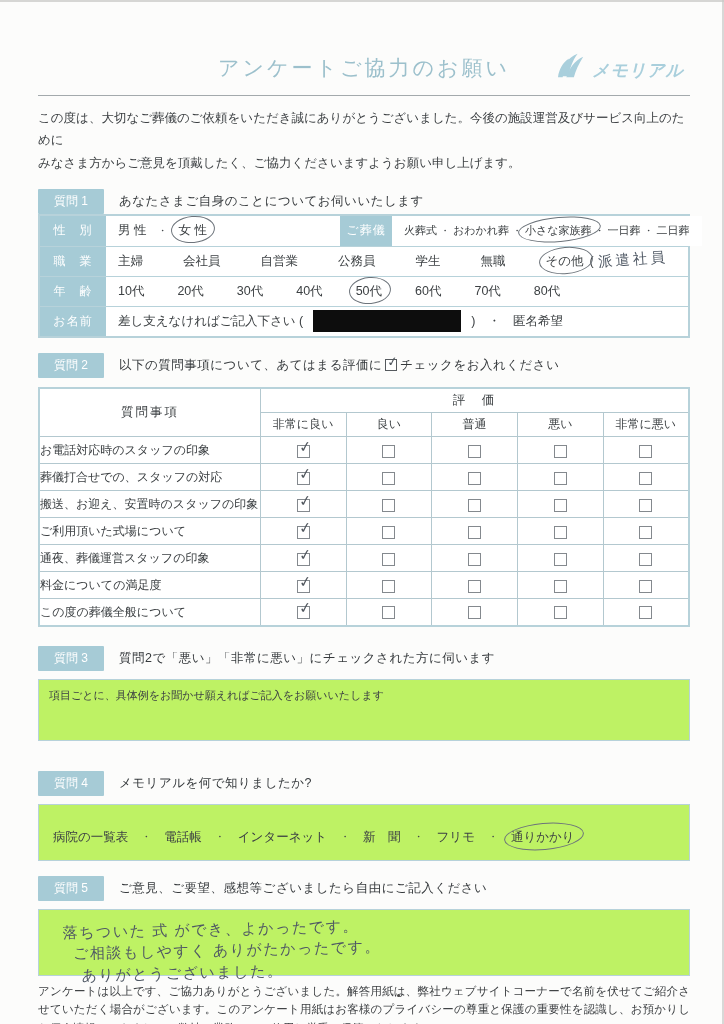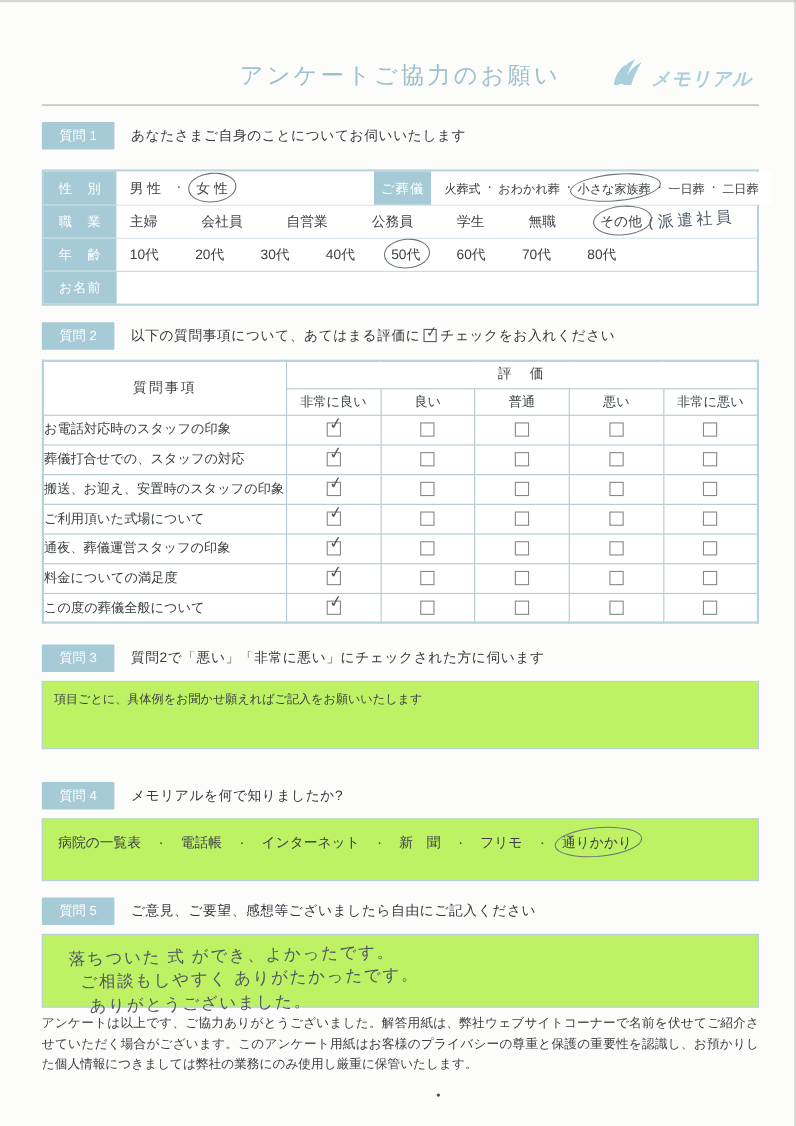--- a/index.html
+++ b/index.html
@@ -19,21 +19,21 @@
 
   .intro { margin-top:11px; font-size:12.5px; line-height:1.78; color:#3b3f42; }
 
   
   .section-head { display:flex; align-items:center; gap:15px; }
   .badge { background:var(--accent,#a6cbd6); color:#fff; font-size:12px; width:66px; padding:4px 0; text-align:center; flex:none; border-radius:1px; }
   .section-title { font-size:12.5px; color:#35393c; letter-spacing:.5px; }
 
   
   .q1-head { margin-top:15px; }
-  .q1-table { margin-top:18px; border:2px solid var(--border,#b7d2da); background:#fff; }
+  .q1-table { margin-top:0; border:2px solid var(--border,#b7d2da); background:#fff; }
   .q1-row { display:flex; align-items:stretch; height:30px; border-top:1px solid var(--border,#b7d2da); }
   .q1-row:first-child { border-top:none; }
   .q1-label { width:66px; flex:none; background:var(--accent,#a6cbd6); color:#fff; font-size:12px; display:flex; align-items:center; justify-content:center; letter-spacing:1px; }
   .q1-cell { display:flex; align-items:center; padding:0 12px; font-size:12.5px; background:#fff; flex:1; }
   .gender-cell { flex:none; width:234px;text-align:right; }
   .funeral-label { width:52px; }
   .funeral-cell .opts { font-size:11px; }
   .opts { display:flex; align-items:center; white-space:nowrap; }
   .opts .sep { margin:0 11px; font-size:10px; color:#45494c; }
   .funeral-cell .opts .sep { margin:0 3px; }
@@ -59,21 +59,21 @@
   .q2-cols th { height:24px; font-size:12px; width:86px; text-align:center; }
   .q2-table tbody td { height:27px; }
   .q2-row-label { font-size:12px; }
   .q2-cell { text-align:center; }
 
   
   .input-box { margin-top:8px; border:1px solid var(--border,#b7d2da); background:#bef264; }
   .q3-head { margin-top:19px; }
   .q3-box { height:62px; padding:8px 10px; font-size:11px; color:#3c4043; }
   .q4-head { margin-top:30px; }
-  .q4-box { height:57px; padding:13px 14px; font-size:12.5px; display:flex; flex-direction:column; justify-content:space-between; }
+  .q4-box { height:57px; padding:24px 14px; font-size:12.5px; display:flex; flex-direction:column; justify-content:space-between; }
   .q4-box .opts .sep { margin:0 13px; }
   .q4-line2 { letter-spacing:.3px; }
   .q5-head { margin-top:15px; }
   .q5-box { height:67px; padding:5px 10px; transform-origin:left top; }
   .hw-wrap { transform:rotate(-1.3deg); }
   .hw-wrap .list-item { display:block; font-size:15px; letter-spacing:1.5px; line-height:1.42; color:var(--handwriting,#4f5864); }
   .hw-wrap .list-item:nth-child(1){ margin-left:14px; }
   .hw-wrap .list-item:nth-child(2){ margin-left:24px; }
   .hw-wrap .list-item:nth-child(3){ margin-left:32px; }
 
@@ -97,20 +97,24 @@
             <path d="M3 27 C4 19, 8 11, 15 7 C11 14, 9 21, 8 27 Z" fill="#a9cfdc"></path>
             <path d="M6 26 C8 14, 14 6, 24 2 C18 10, 16 18, 14 26 Z" fill="#a9cfdc"></path>
             <path d="M12 27 C15 17, 21 9, 30 5 C25 13, 22 20, 20 27 Z" fill="#a9cfdc"></path>
           </svg>
         </span>
         <span class="logo-text">メモリアル</span>
       </div>
     </div>
     <div class="header-rule"></div>
 
+    <div class="intro">
+      <div>この度は、大切なご葬儀のご依頼をいただき誠にありがとうございました。今後の施設運営及びサービス向上のために</div>
+      <div>みなさま方からご意見を頂戴したく、ご協力くださいますようお願い申し上げます。</div>
+    </div>
 
     <div class="section-head q1-head">
       <span class="badge">質問 1</span>
       <span class="section-title">あなたさまご自身のことについてお伺いいたします</span>
     </div>
     <div class="q1-table">
       <div class="q1-row">
         <div class="q1-label">性　別</div>
         <div class="q1-cell gender-cell">
           <div class="opts">
@@ -160,20 +164,25 @@
               <span class="list-item">40代</span>
               <span class="list-item circled">50代</span>
               <span class="list-item">60代</span>
               <span class="list-item">70代</span>
               <span class="list-item">80代</span>
             </div>
         </div>
       </div>
       <div class="q1-row">
         <div class="q1-label">お名前</div>
+        <div class="q1-cell">
+          <span>差し支えなければご記入下さい (</span>
+          <span class="redacted"></span>
+          <span>)　・　匿名希望</span>
+        </div>
       </div>
     </div>
 
     <div class="section-head q2-head">
       <span class="badge">質問 2</span>
       <span class="section-title"><span>以下の質問事項について、あてはまる評価に</span><span class="checkbox inline"><span class="mark">✓</span></span><span>チェックをお入れください</span></span>
     </div>
     <table class="q2-table">
       <thead>
         <tr>

